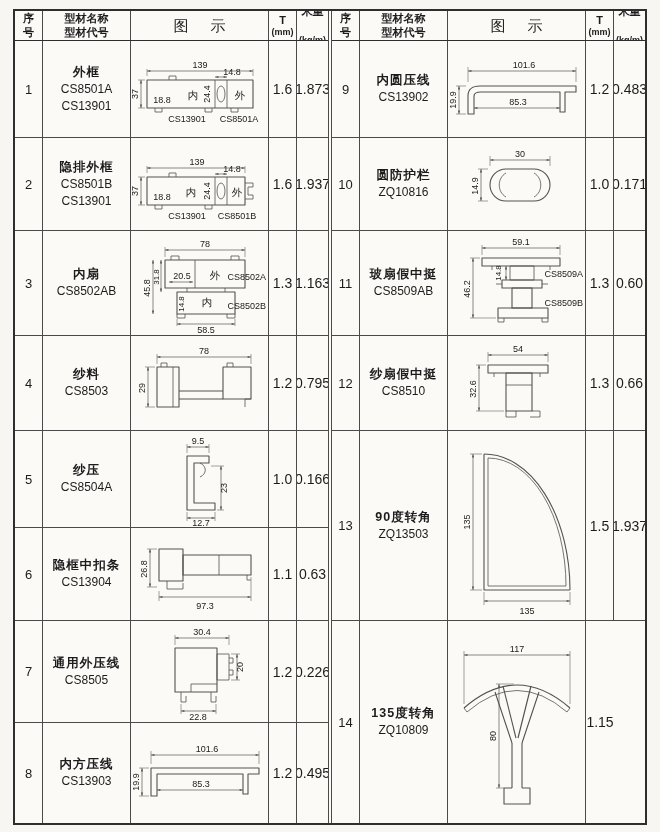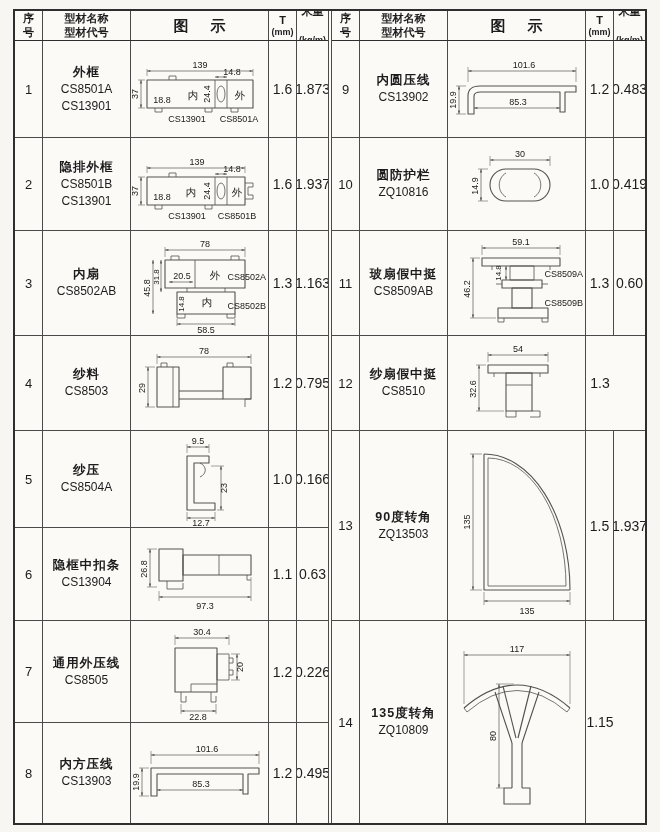--- a/index.html
+++ b/index.html
@@ -11,21 +11,21 @@
   .tbl{ width:313px; }
   .row{ display:grid; grid-template-columns:28px 88px 138px 28px 31px; border-bottom:1px solid var(--ln); }
   .tbl .row:last-child{ border-bottom:none; }
   .row.hdr{ border-bottom:1.5px solid #2e2e2e; }
   .cell{ border-right:1px solid var(--ln); display:flex; flex-direction:column; align-items:center; justify-content:center; overflow:hidden; text-align:center; }
   .cell:last-child{ border-right:none;gap:17px; }
   .h30{height:30px}.h97{height:97px}.h93{height:93px}.h105{height:105px}.h95{height:95px}
   .h102{height:102px}.h100{height:100px}.h190{height:190px}.h202{height:202px}
   .hc{ font-weight:bold; font-size:11px; line-height:1.2; }
   .hc .sub{ font-size:9px; font-weight:bold; }
-  .hdiag{ font-weight:bold; font-size:15px; letter-spacing:9px; text-indent:9px; }
+  .hdiag{ font-weight:normal; font-size:15px; letter-spacing:9px; text-indent:9px; }
   .num{ font-size:13px; }
   .nm{ font-size:12.5px; line-height:1.45; font-weight:bold; letter-spacing:1px; }
   .cd{ font-size:12px; line-height:1.45; letter-spacing:0; font-weight:normal; }
   .val{ font-size:14px; }
   svg{ display:block; }
   svg .ol{ fill:none; stroke:#55524e; stroke-width:1.1; stroke-linejoin:round; }
   svg .o2{ fill:none; stroke:#55524e; stroke-width:0.8; stroke-linejoin:round; }
   svg line.dim{ stroke:#5a5650; stroke-width:0.7; }
   svg line.ext{ stroke:#6b675f; stroke-width:0.6; }
   svg text{ fill:#23201c; }
@@ -433,21 +433,21 @@
             <line class="ext" x1="40" y1="62" x2="30" y2="62"></line>
           <line class="dim" x1="33" y1="30" x2="33" y2="62"></line>
           <text class="dt" transform="translate(30,47) rotate(-90)" text-anchor="middle">14.9</text>
         <polygon points="42,21 45.4,22.1 45.4,19.9" fill="#55524e"></polygon>
             <polygon points="102,21 98.6,19.9 98.6,22.1" fill="#55524e"></polygon>
             <polygon points="33,30 31.9,33.4 34.1,33.4" fill="#55524e"></polygon>
             <polygon points="33,62 34.1,58.6 31.9,58.6" fill="#55524e"></polygon>
           </svg>
       </div>
       <div class="cell val">1.0</div>
-      <div class="cell val">0.419</div>
+      <div class="cell val">0.171</div>
     </div>
 
     <div class="row h105">
       <div class="cell num">11</div>
       <div class="cell nm">
         <div>玻扇假中挺</div>
         <div class="cd">CS8509AB</div>
       </div>
       <div class="cell">
         <svg width="137" height="103" viewBox="0 0 137 103">
@@ -504,20 +504,21 @@
             <line class="ext" x1="56" y1="74" x2="28" y2="74"></line>
           <line class="dim" x1="31" y1="28" x2="31" y2="74"></line>
           <text class="dt" transform="translate(28,52) rotate(-90)" text-anchor="middle">32.6</text>
         <polygon points="40,18 43.4,19.1 43.4,16.9" fill="#55524e"></polygon>
             <polygon points="100,18 96.6,16.9 96.6,19.1" fill="#55524e"></polygon>
             <polygon points="31,28 29.9,31.4 32.1,31.4" fill="#55524e"></polygon>
             <polygon points="31,74 32.1,70.6 29.9,70.6" fill="#55524e"></polygon>
           </svg>
       </div>
       <div class="cell val">1.3</div>
+      <div class="cell val">0.66</div>
     </div>
 
     <div class="row h190">
       <div class="cell num">13</div>
       <div class="cell nm">
         <div>90度转角</div>
         <div class="cd">ZQ13503</div>
       </div>
       <div class="cell">
         <svg width="137" height="188" viewBox="0 0 137 188">

